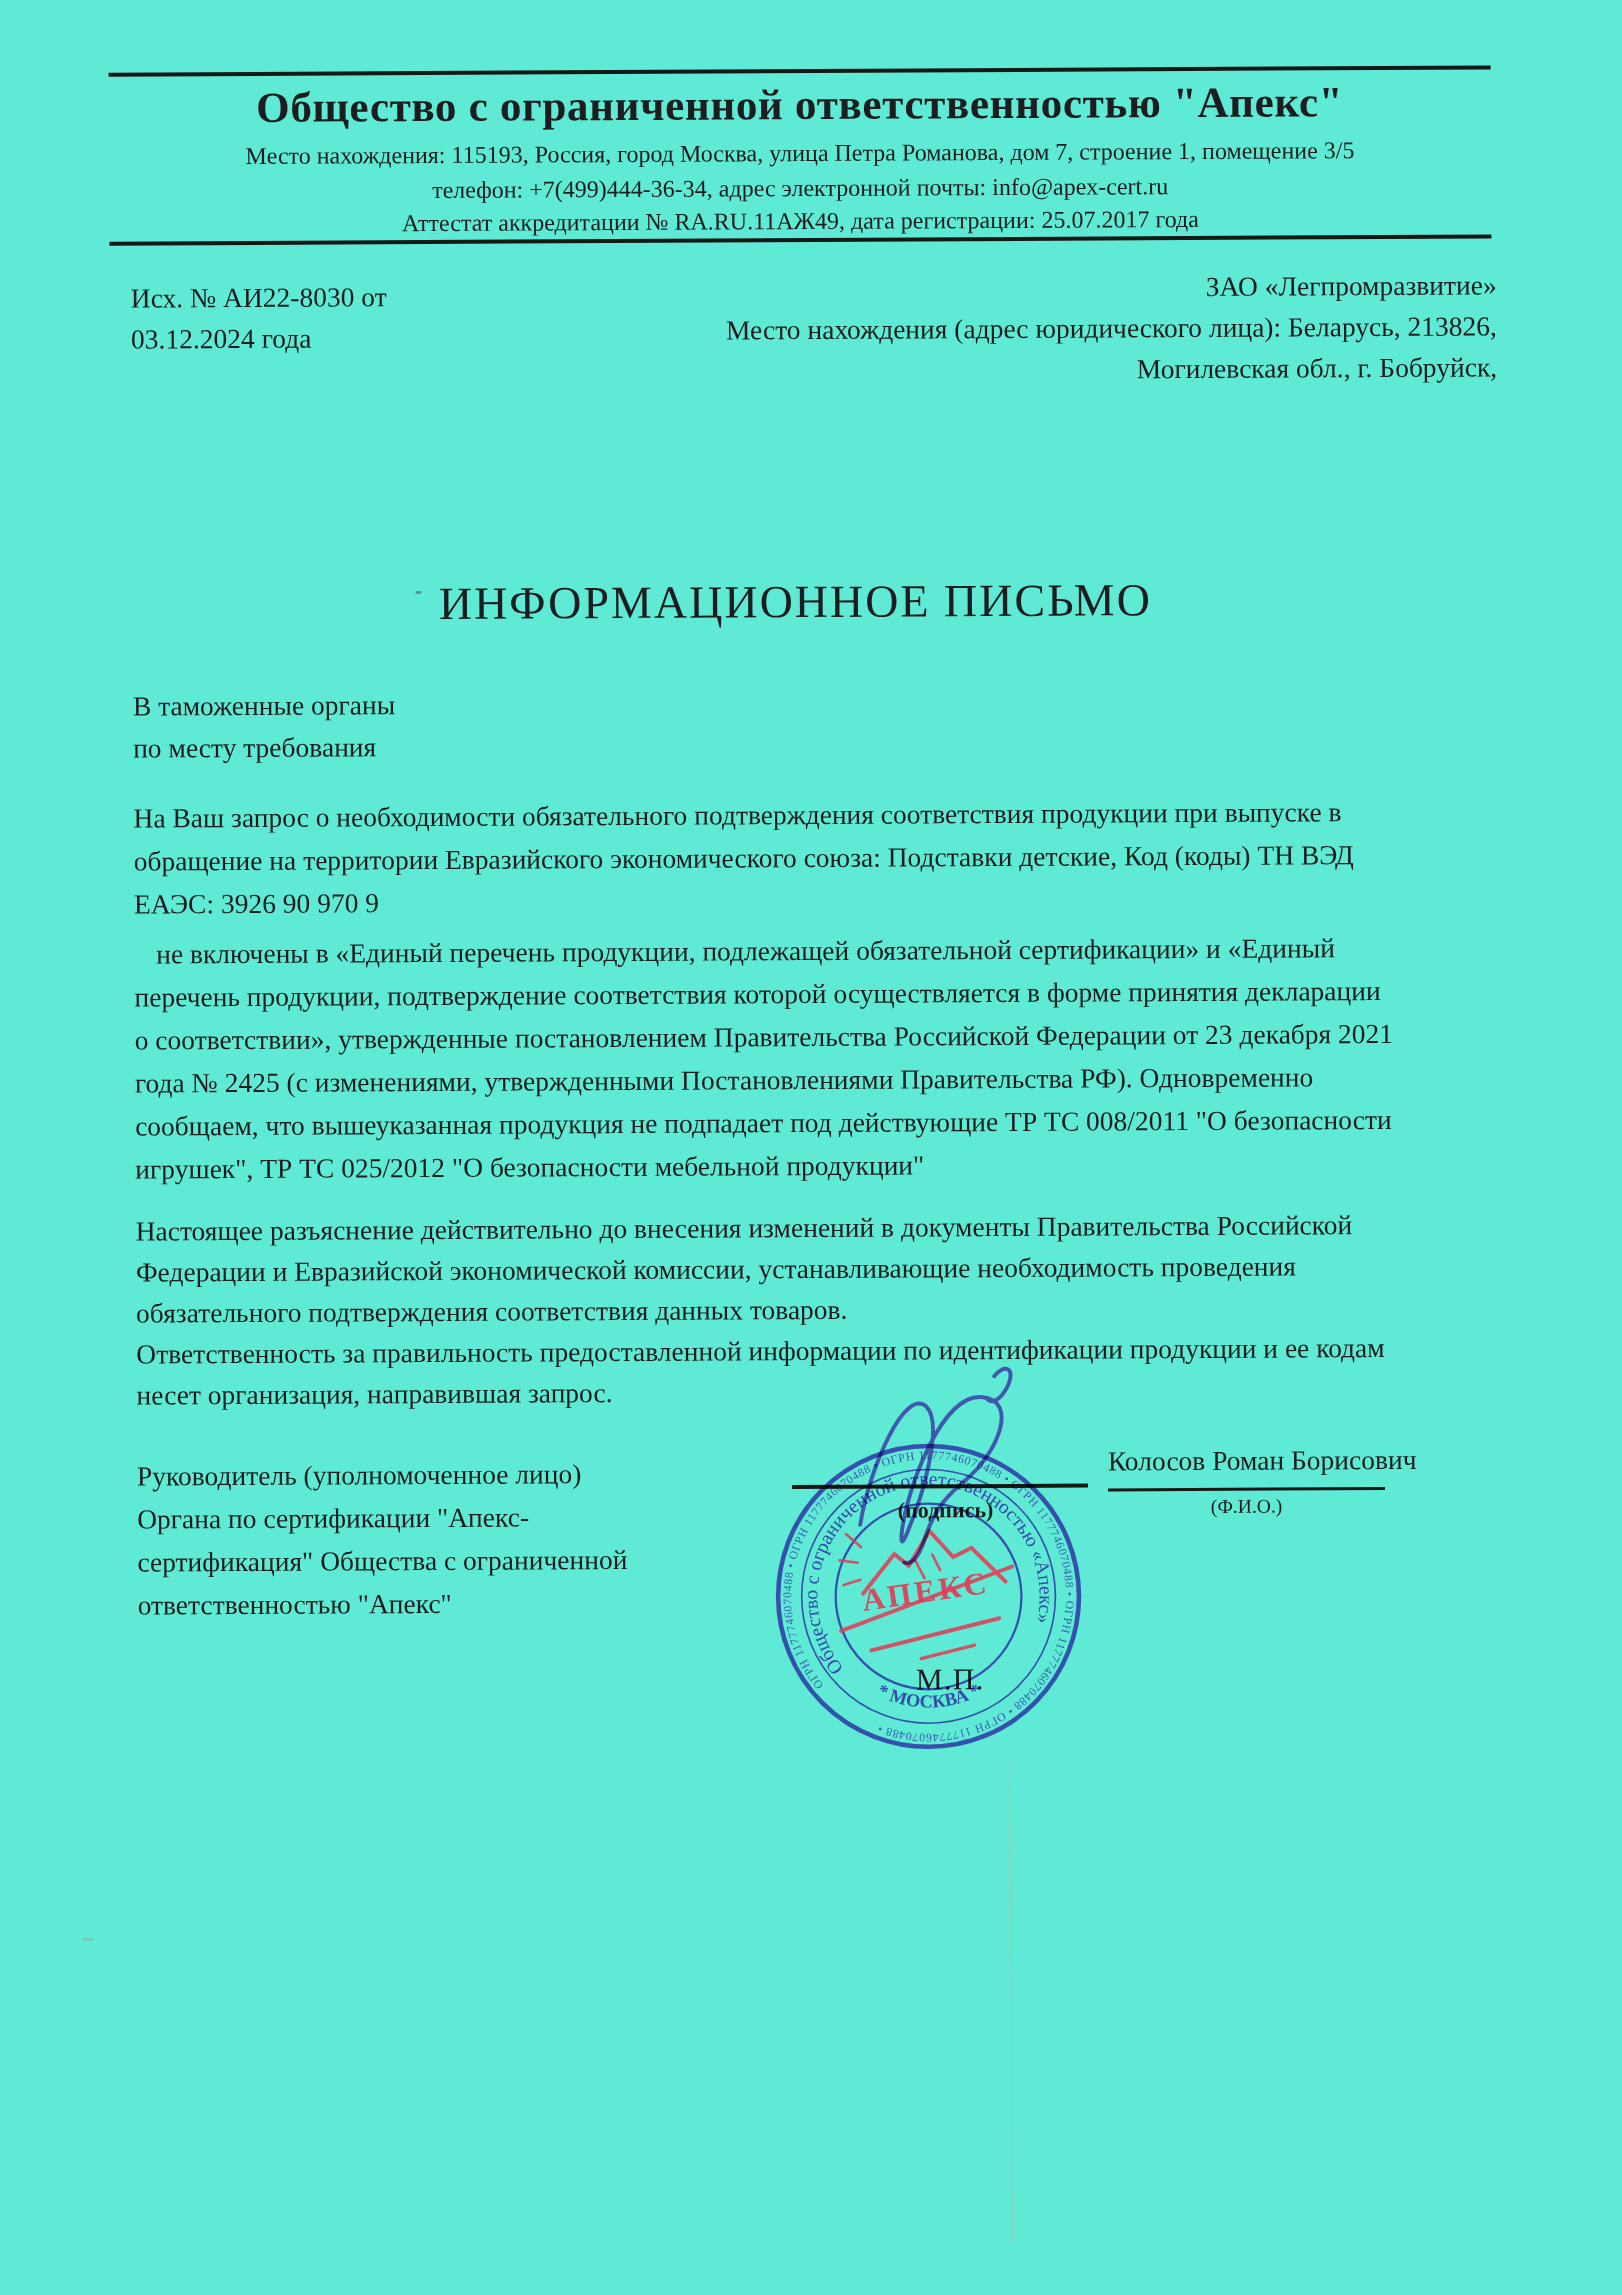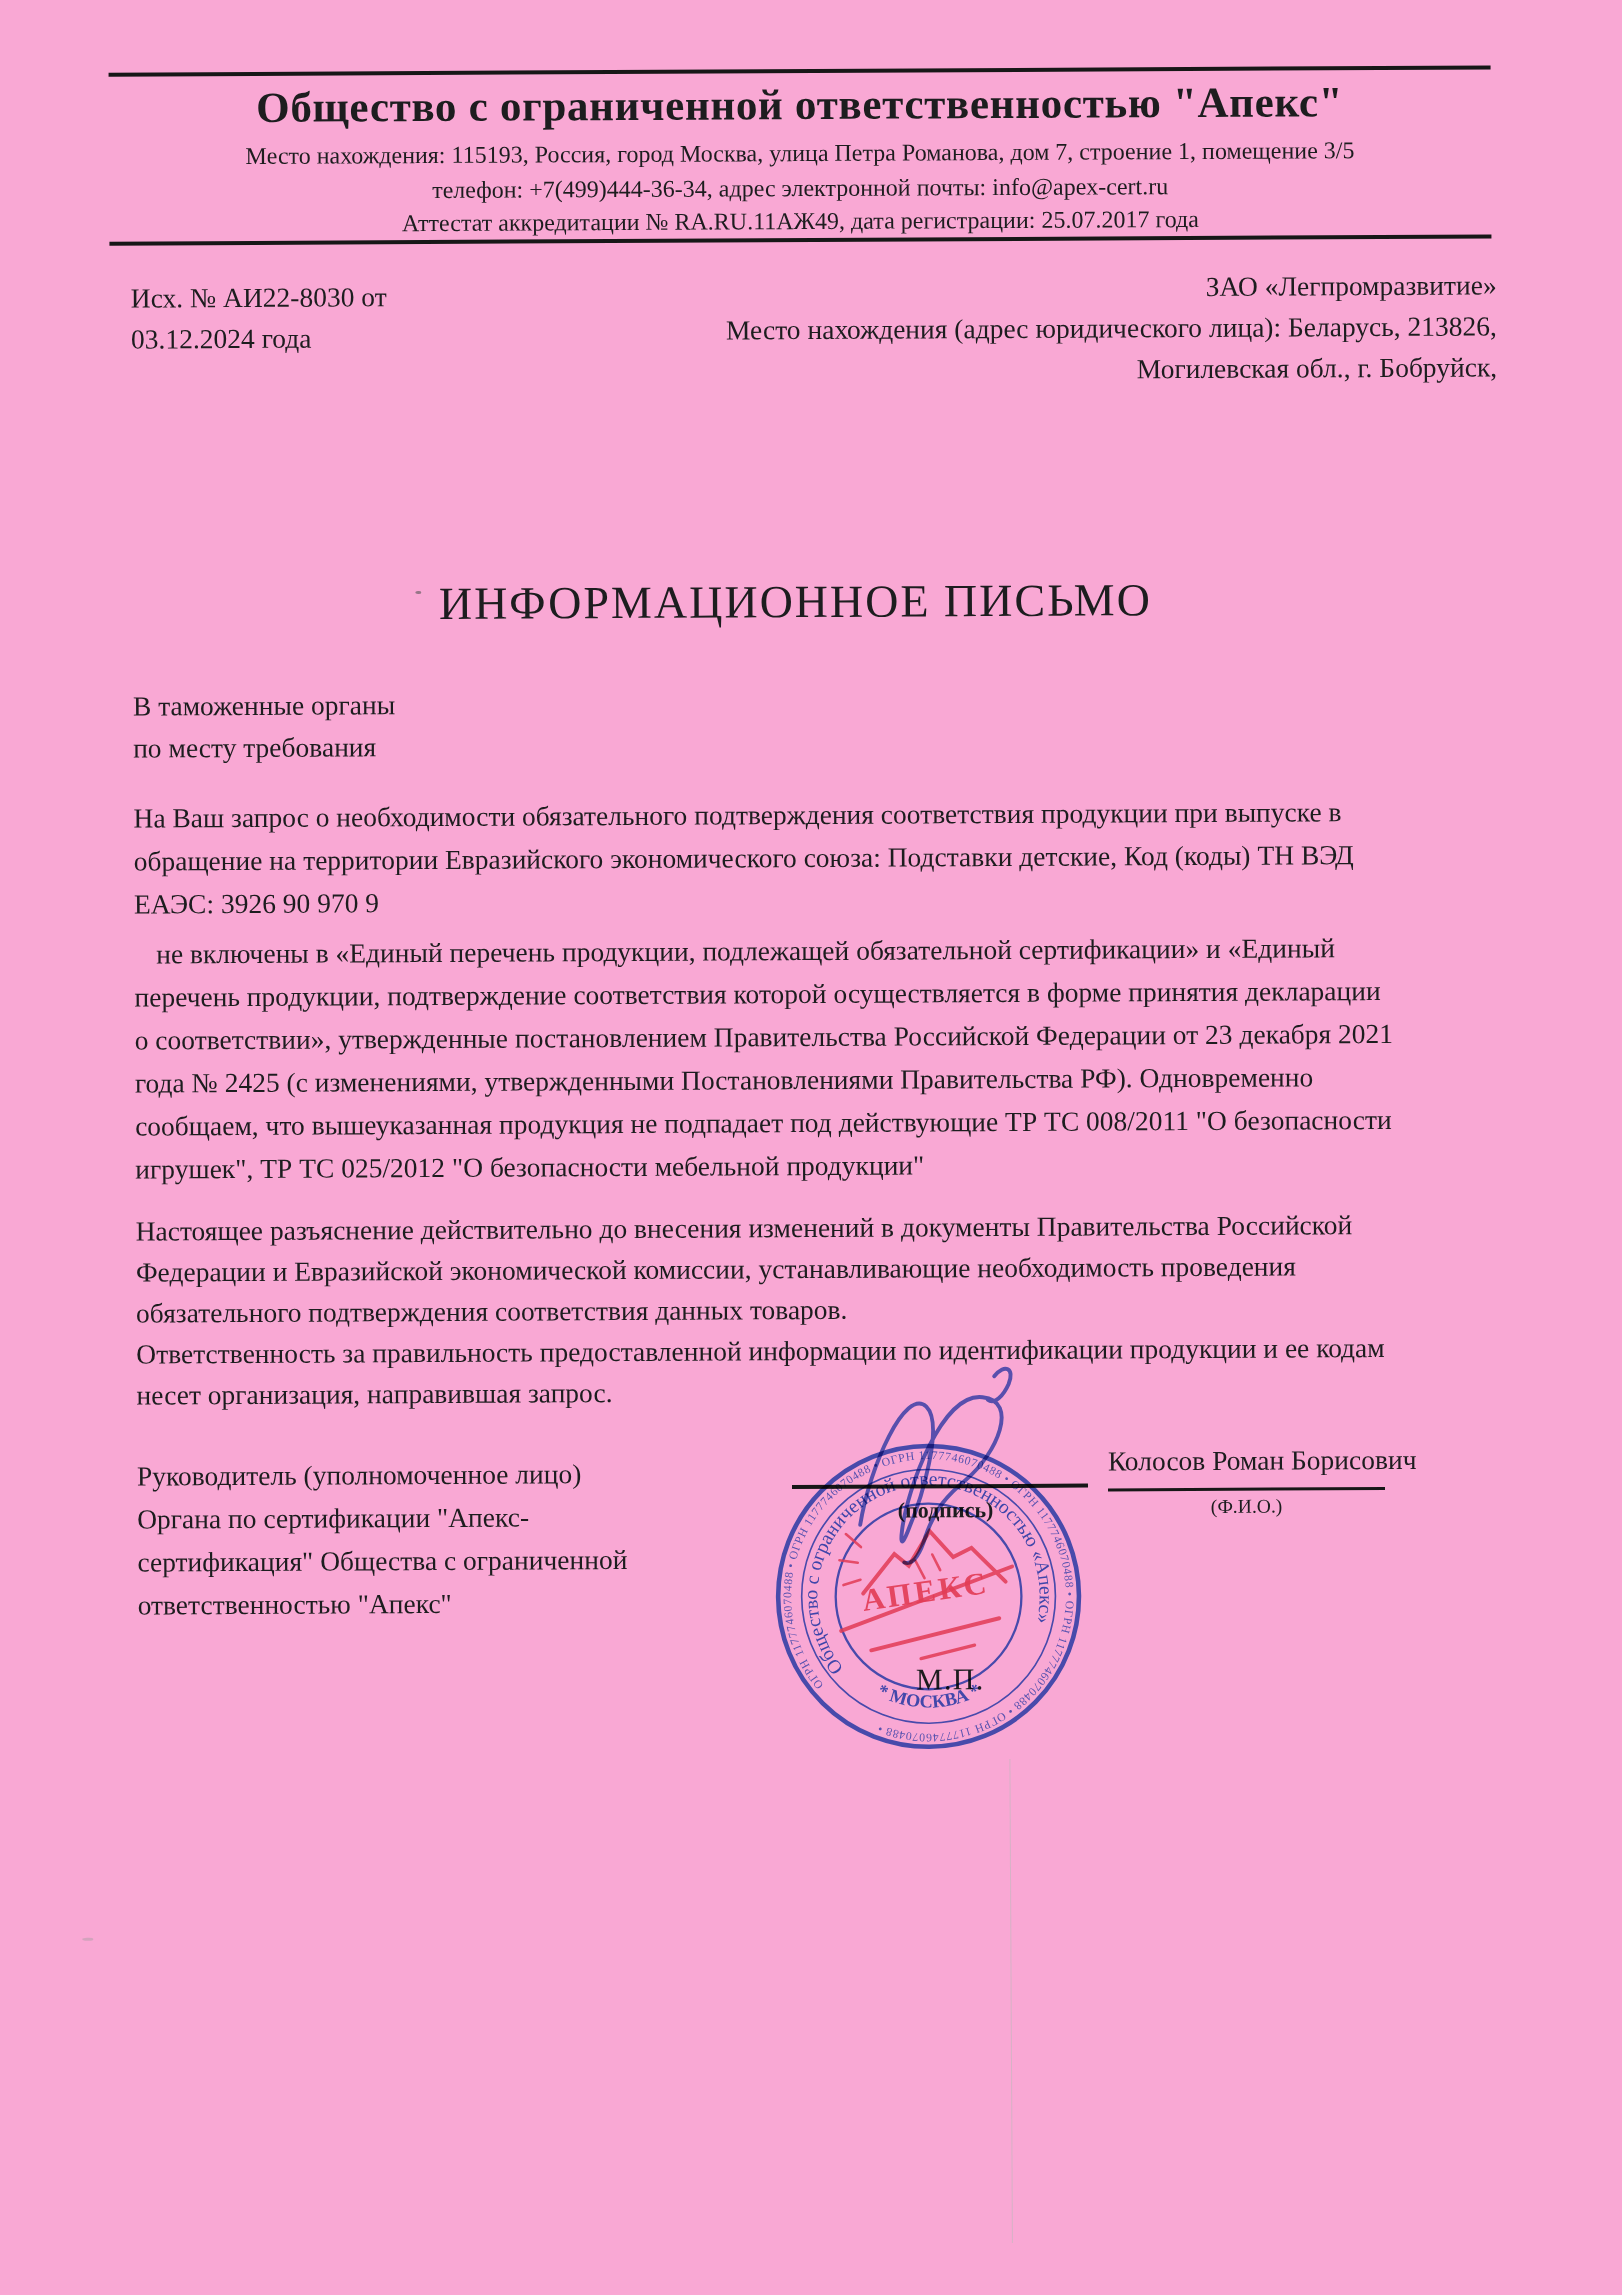--- a/index.html
+++ b/index.html
@@ -1,17 +1,17 @@
 <!DOCTYPE html>
 <html style="font-size:10.5px"><head>
 <meta charset="utf-8">
 <style>
   html,body{margin:0;padding:0;background:#e8e8e8;}
   .page{
-    position:relative;width:1623px;height:2295px;background:#f9a8d4;
+    position:relative;width:1623px;height:2295px;background:#5eead4;
     font-family:"Liberation Serif", serif;color:#1d1d1f;overflow:hidden;margin:0 auto;
   }
   .tilt{position:absolute;inset:0;transform:rotate(-0.3deg);transform-origin:50% 40%;}
   .abs{position:absolute;}
   .rule{position:absolute;background:#171717;}
   .hdr-center{position:absolute;left:113px;width:1382px;text-align:center;}
   .company{font-size:43px;font-weight:bold;letter-spacing:0.7px;white-space:nowrap;}
   .hdr-line{font-size:24px;white-space:nowrap;}
   .doc-title{position:absolute;left:113px;width:1368px;text-align:center;font-size:46px;letter-spacing:2px;white-space:nowrap;}
   .body-line{font-size:27.5px;line-height:43px;white-space:pre;}

